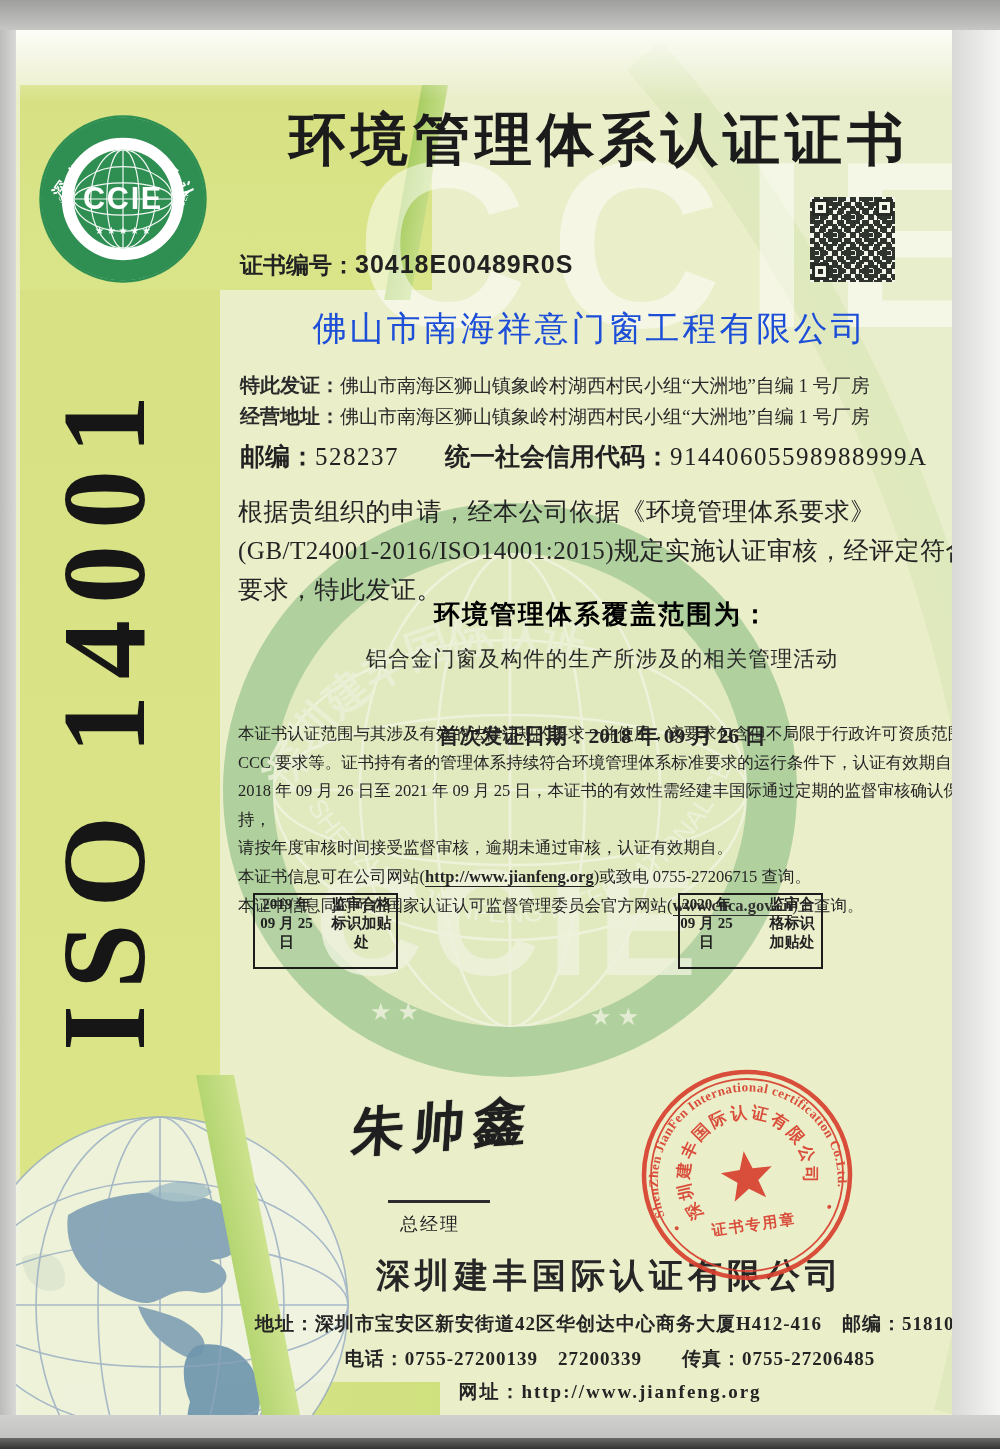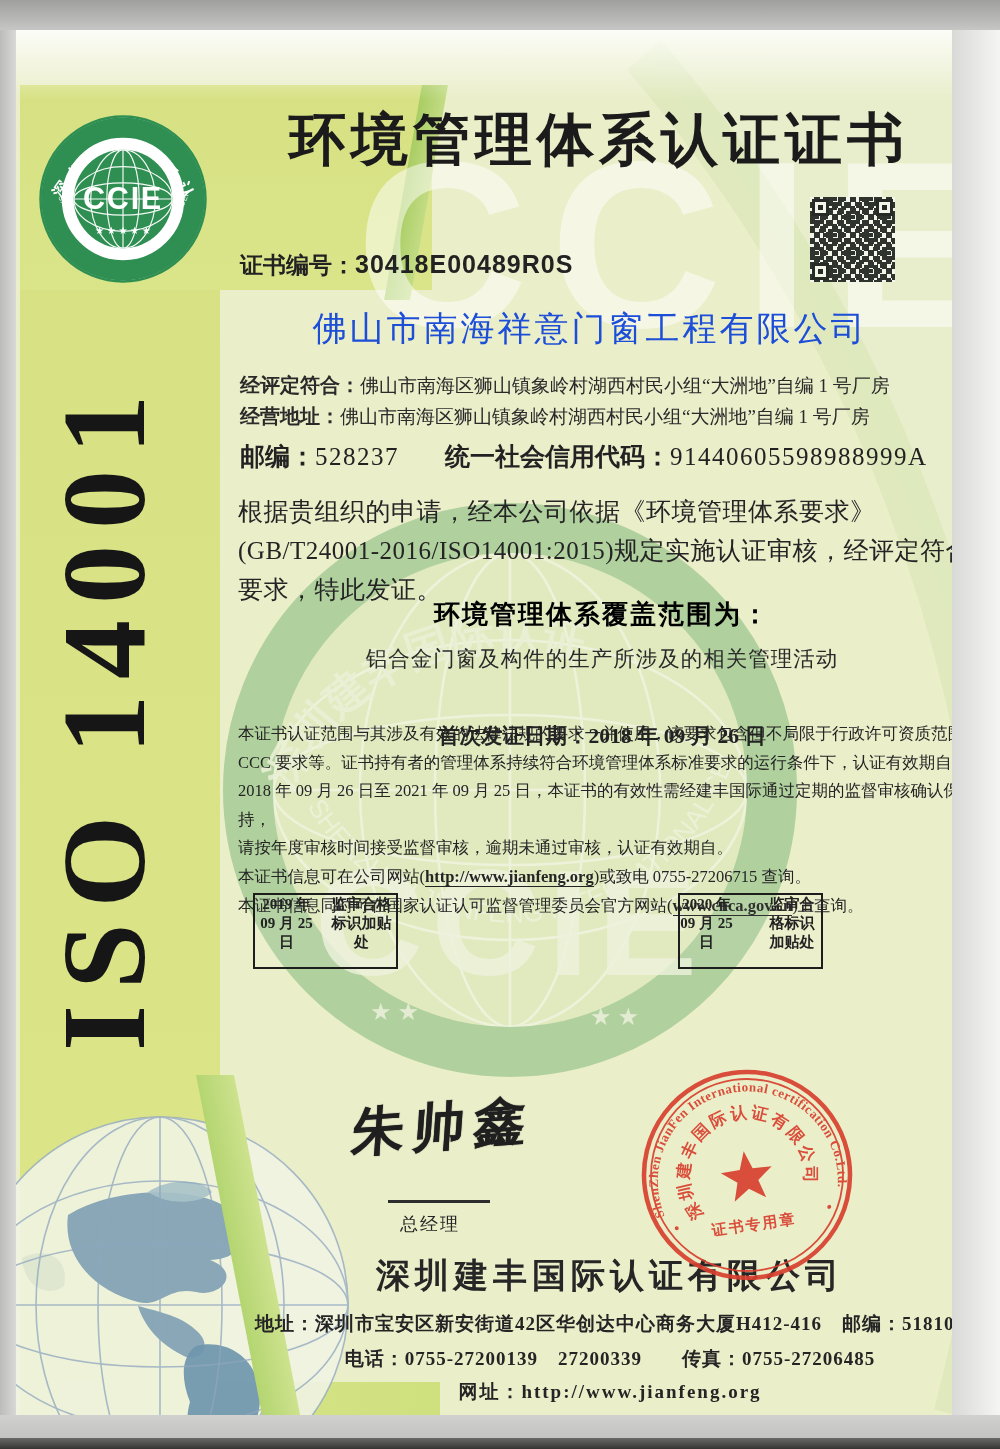--- a/index.html
+++ b/index.html
@@ -182,21 +182,21 @@
 
     <div class="abs qr">
       <div class="finder" style="left:2px;top:2px;"></div>
       <div class="finder" style="right:2px;top:2px;"></div>
       <div class="finder" style="left:2px;bottom:2px;"></div>
     </div>
 
     <div class="abs z5 company">佛山市南海祥意门窗工程有限公司</div>
 
     <div class="abs z5 addr" style="top:342px;">
-      <span class="lbl">经评定符合：</span><span>佛山市南海区狮山镇象岭村湖西村民小组“大洲地”自编 1 号厂房</span>
+      <span class="lbl">特此发证：</span><span>佛山市南海区狮山镇象岭村湖西村民小组“大洲地”自编 1 号厂房</span>
     </div>
     <div class="abs z5 addr" style="top:373px;">
       <span class="lbl">经营地址：</span><span>佛山市南海区狮山镇象岭村湖西村民小组“大洲地”自编 1 号厂房</span>
     </div>
 
     <div class="abs z5 lblrow" style="left:224px;top:410px;">
       <span class="lbl">邮编：</span><span class="val-sans">528237</span>
     </div>
     <div class="abs z5 lblrow" style="left:429px;top:410px;">
       <span class="lbl">统一社会信用代码：</span><span class="val-sans">91440605598988999A</span>

